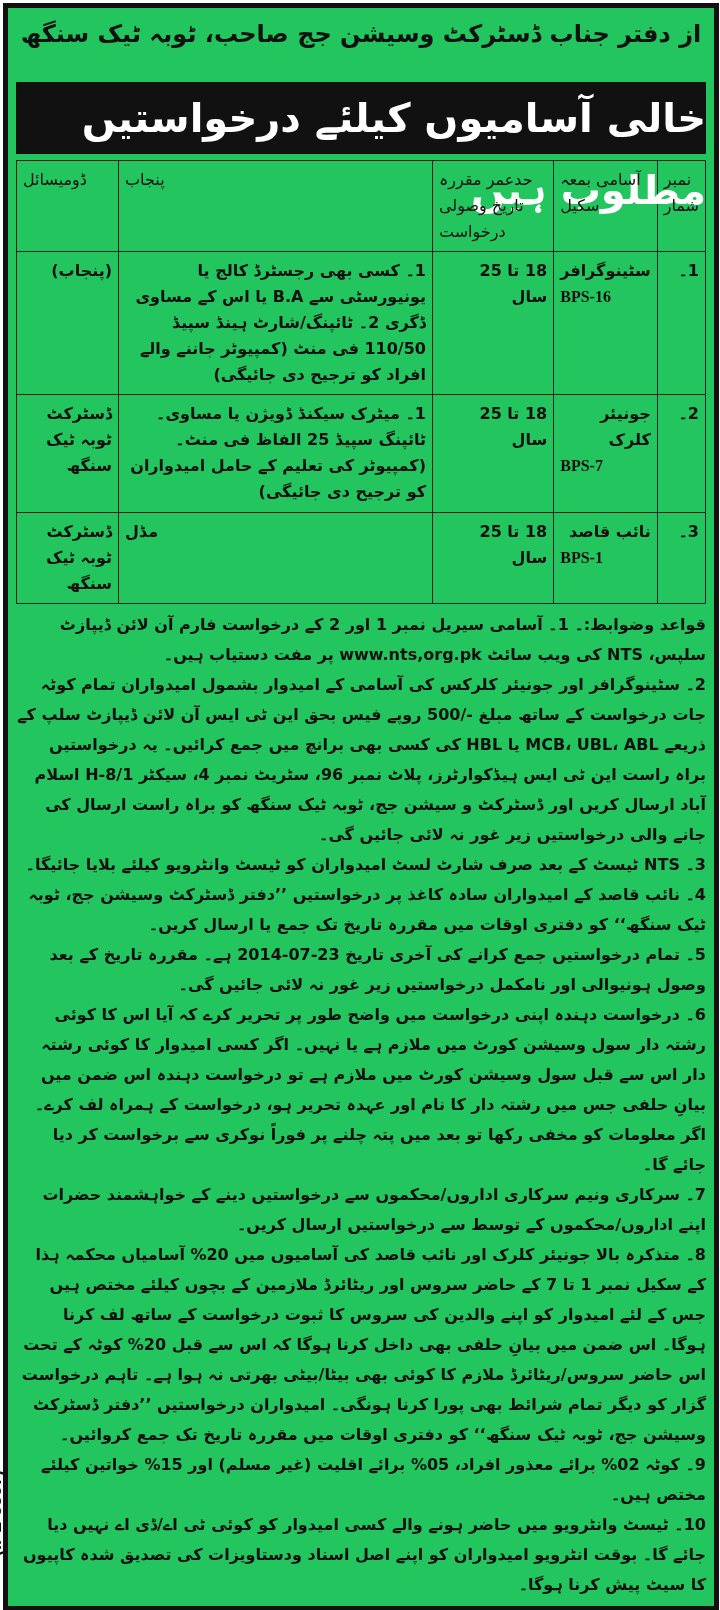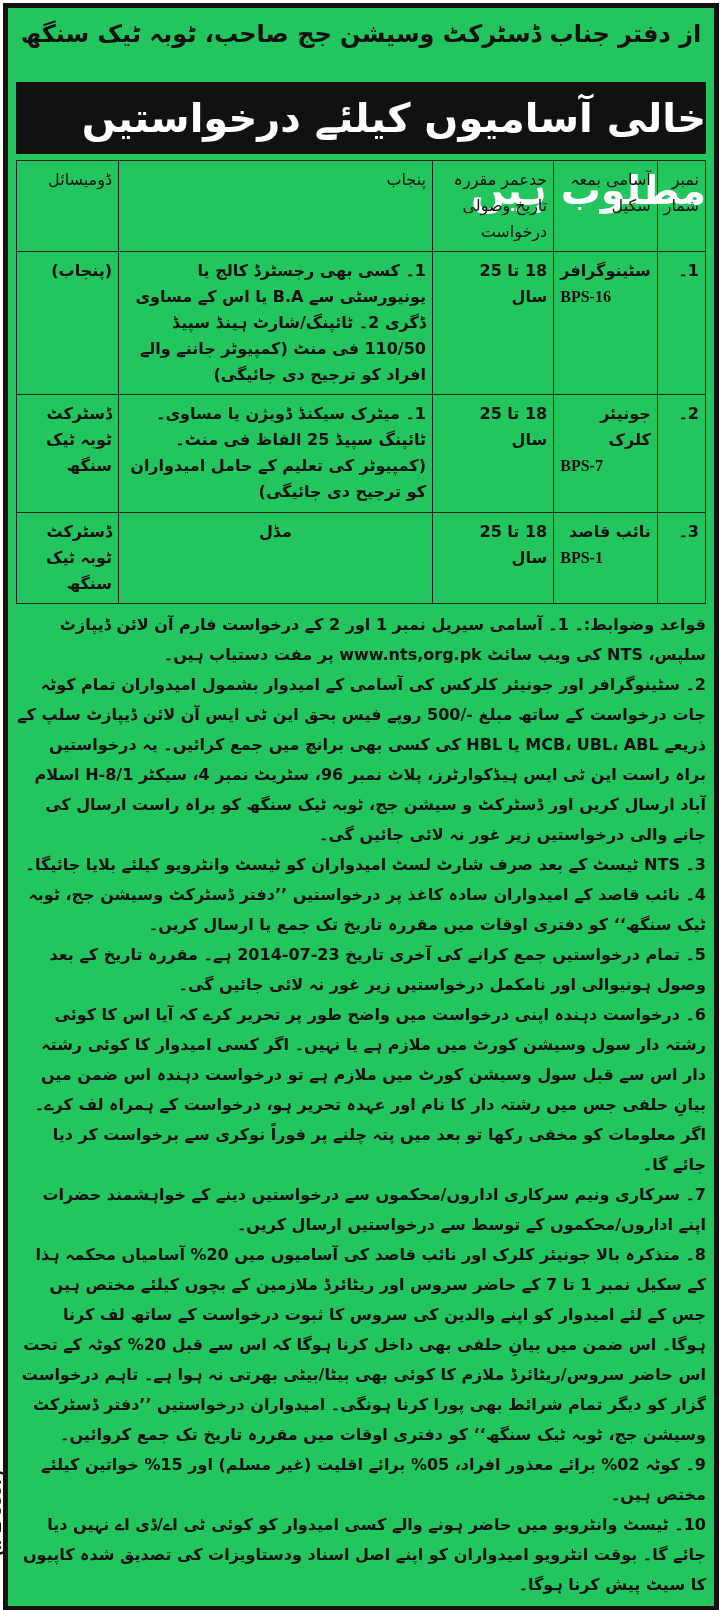--- a/index.html
+++ b/index.html
@@ -8,21 +8,21 @@
   .frame { position: absolute; left: 3px; top: 3px; width: 706px; height: 1598px;
            border: 5px solid #111; background: #22c55e; }
   .inner { position: absolute; left: 6px; right: 6px; top: 0; bottom: 0; direction: rtl; }
   .office-title { text-align: center; font-size: 24px; font-weight: bold; margin-top: 8px; height: 36px; line-height: 36px; }
   .banner { background: #111; color: #fff; text-align: right; font-size: 40px; font-weight: bold;
             height: 72px; line-height: 72px; margin: 30px 2px 0 2px; }
   .intro { font-size: 15px; font-weight: bold; margin-top: 10px; line-height: 20px; padding-right: 2px; }
   table.posts { border-collapse: collapse; width: 690px; margin: 6px 2px 0 0; direction: rtl; }
   table.posts th, table.posts td { border: 1.5px solid #222; vertical-align: top; font-size: 16px;
             font-weight: bold; padding: 6px 6px; line-height: 26px; }
-  table.posts th { font-weight: normal; text-align: right; font-size: 16px; height: 52px; }
+  table.posts th { font-weight: normal; text-align: left; font-size: 16px; height: 52px; }
   .c-sn { width: 26px; text-align: right; }
   .c-post { width: 78px; text-align: right; }
   .c-age { width: 110px; text-align: right; }
   .c-qual { width: 310px; text-align: right; }
   .c-dom { width: 90px; text-align: right; }
   .post-bps, .ltr { direction: ltr; unicode-bidi: embed; display: block; text-align: left; font-family: Liberation Serif, serif; font-weight: bold; }
   .rules { margin-top: 6px; font-size: 16px; font-weight: bold; line-height: 30px; padding: 0 2px; }
   .rules p { margin: 0; }
   .ref-code { position: absolute; left: -2px; bottom: 50px; transform: rotate(-90deg); transform-origin: left bottom;
               font-family: "Liberation Sans", sans-serif; font-weight: bold; font-size: 18px; direction: ltr; white-space: nowrap; }
@@ -69,21 +69,21 @@
           <td class="c-qual">1۔ میٹرک سیکنڈ ڈویژن یا مساوی۔ ٹائپنگ سپیڈ 25 الفاظ فی منٹ۔ (کمپیوٹر کی تعلیم کے حامل امیدواران کو ترجیح دی جائیگی)</td>
           <td class="c-dom">ڈسٹرکٹ ٹوبہ ٹیک سنگھ</td>
         </tr>
         <tr style="height:70px">
           <td class="c-sn">3۔</td>
           <td class="c-post">
             <span>نائب قاصد</span>
             <span class="post-bps">BPS-1</span>
           </td>
           <td class="c-age">18 تا 25 سال</td>
-          <td class="c-qual" style="text-align:center">مڈل</td>
+          <td class="c-qual" style="text-align:left">مڈل</td>
           <td class="c-dom">ڈسٹرکٹ ٹوبہ ٹیک سنگھ</td>
         </tr>
       </tbody>
     </table>
 
     <div class="rules">
       <p>قواعد وضوابط:۔ 1۔ آسامی سیریل نمبر 1 اور 2 کے درخواست فارم آن لائن ڈیپازٹ سلپس، NTS کی ویب سائٹ www.nts,org.pk پر مفت دستیاب ہیں۔</p>
       <p>2۔ سٹینوگرافر اور جونیئر کلرکس کی آسامی کے امیدوار بشمول امیدواران تمام کوٹہ جات درخواست کے ساتھ مبلغ -/500 روپے فیس بحق این ٹی ایس آن لائن ڈیپازٹ سلپ کے ذریعے MCB، UBL، ABL یا HBL کی کسی بھی برانچ میں جمع کرائیں۔ یہ درخواستیں براہ راست این ٹی ایس ہیڈکوارٹرز، پلاٹ نمبر 96، سٹریٹ نمبر 4، سیکٹر H-8/1 اسلام آباد ارسال کریں اور ڈسٹرکٹ و سیشن جج، ٹوبہ ٹیک سنگھ کو براہ راست ارسال کی جانے والی درخواستیں زیر غور نہ لائی جائیں گی۔</p>
       <p>3۔ NTS ٹیسٹ کے بعد صرف شارٹ لسٹ امیدواران کو ٹیسٹ وانٹرویو کیلئے بلایا جائیگا۔</p>
       <p>4۔ نائب قاصد کے امیدواران سادہ کاغذ پر درخواستیں ’’دفتر ڈسٹرکٹ وسیشن جج، ٹوبہ ٹیک سنگھ‘‘ کو دفتری اوقات میں مقررہ تاریخ تک جمع یا ارسال کریں۔</p>

